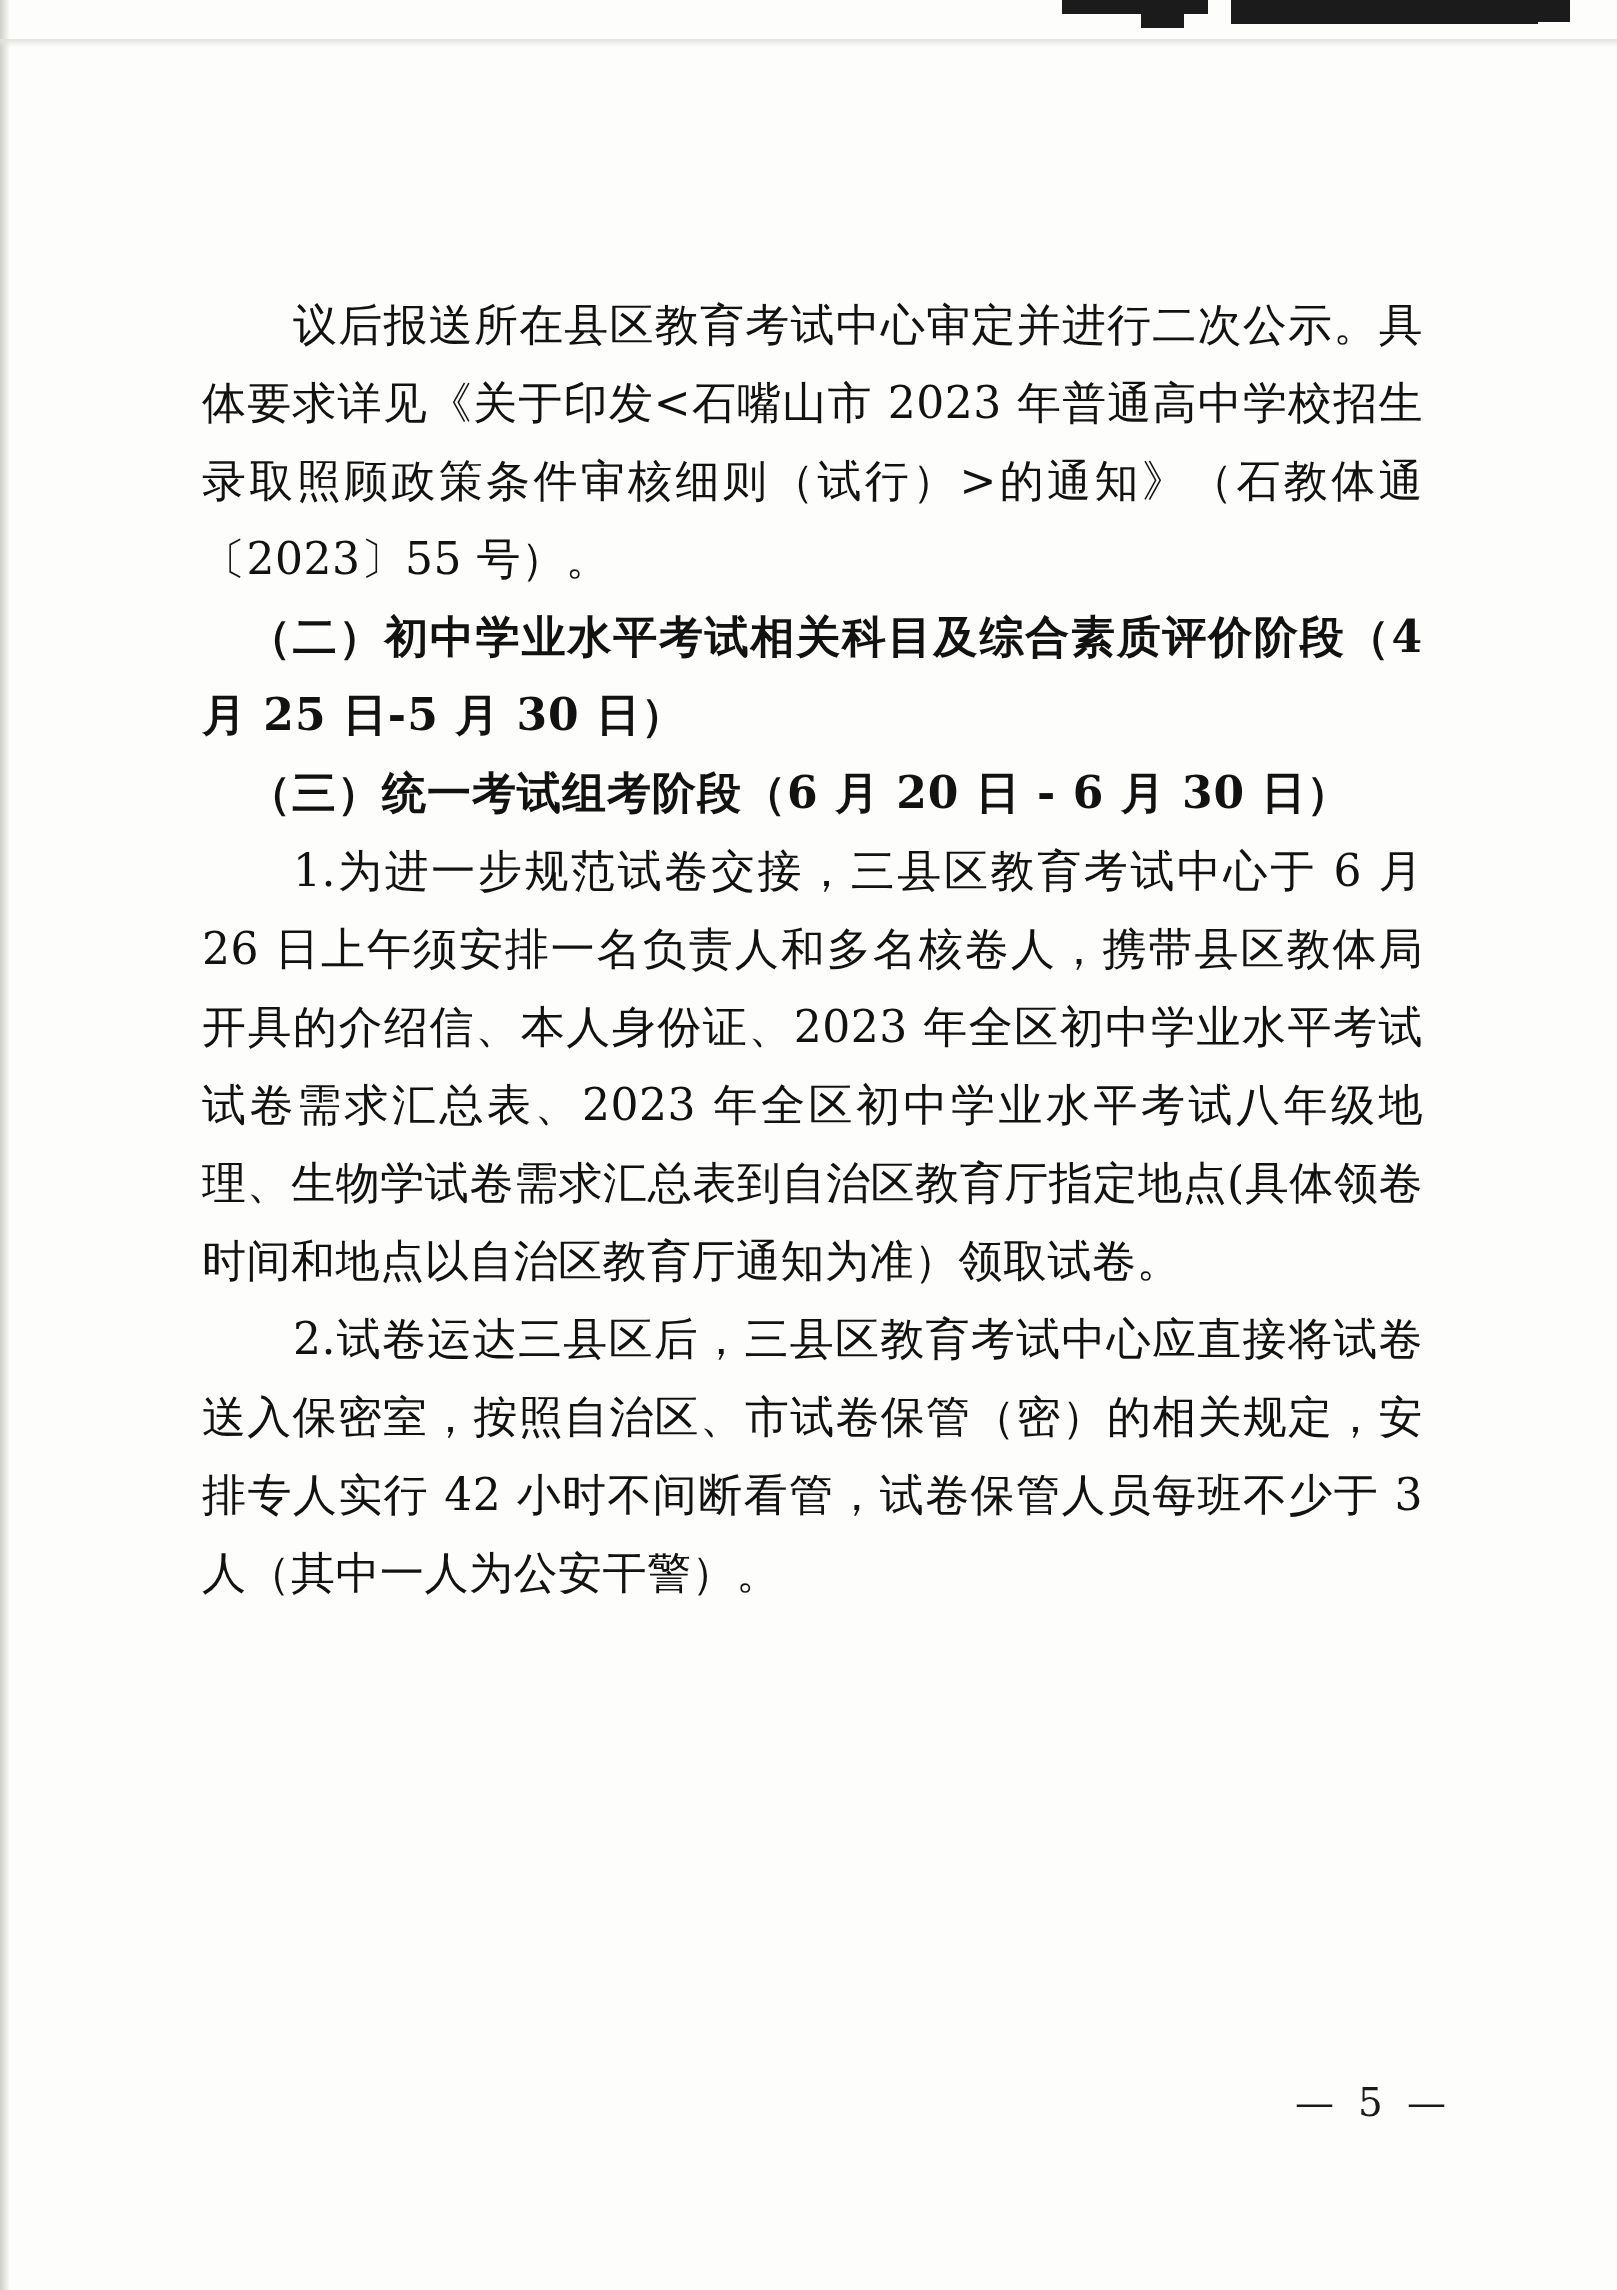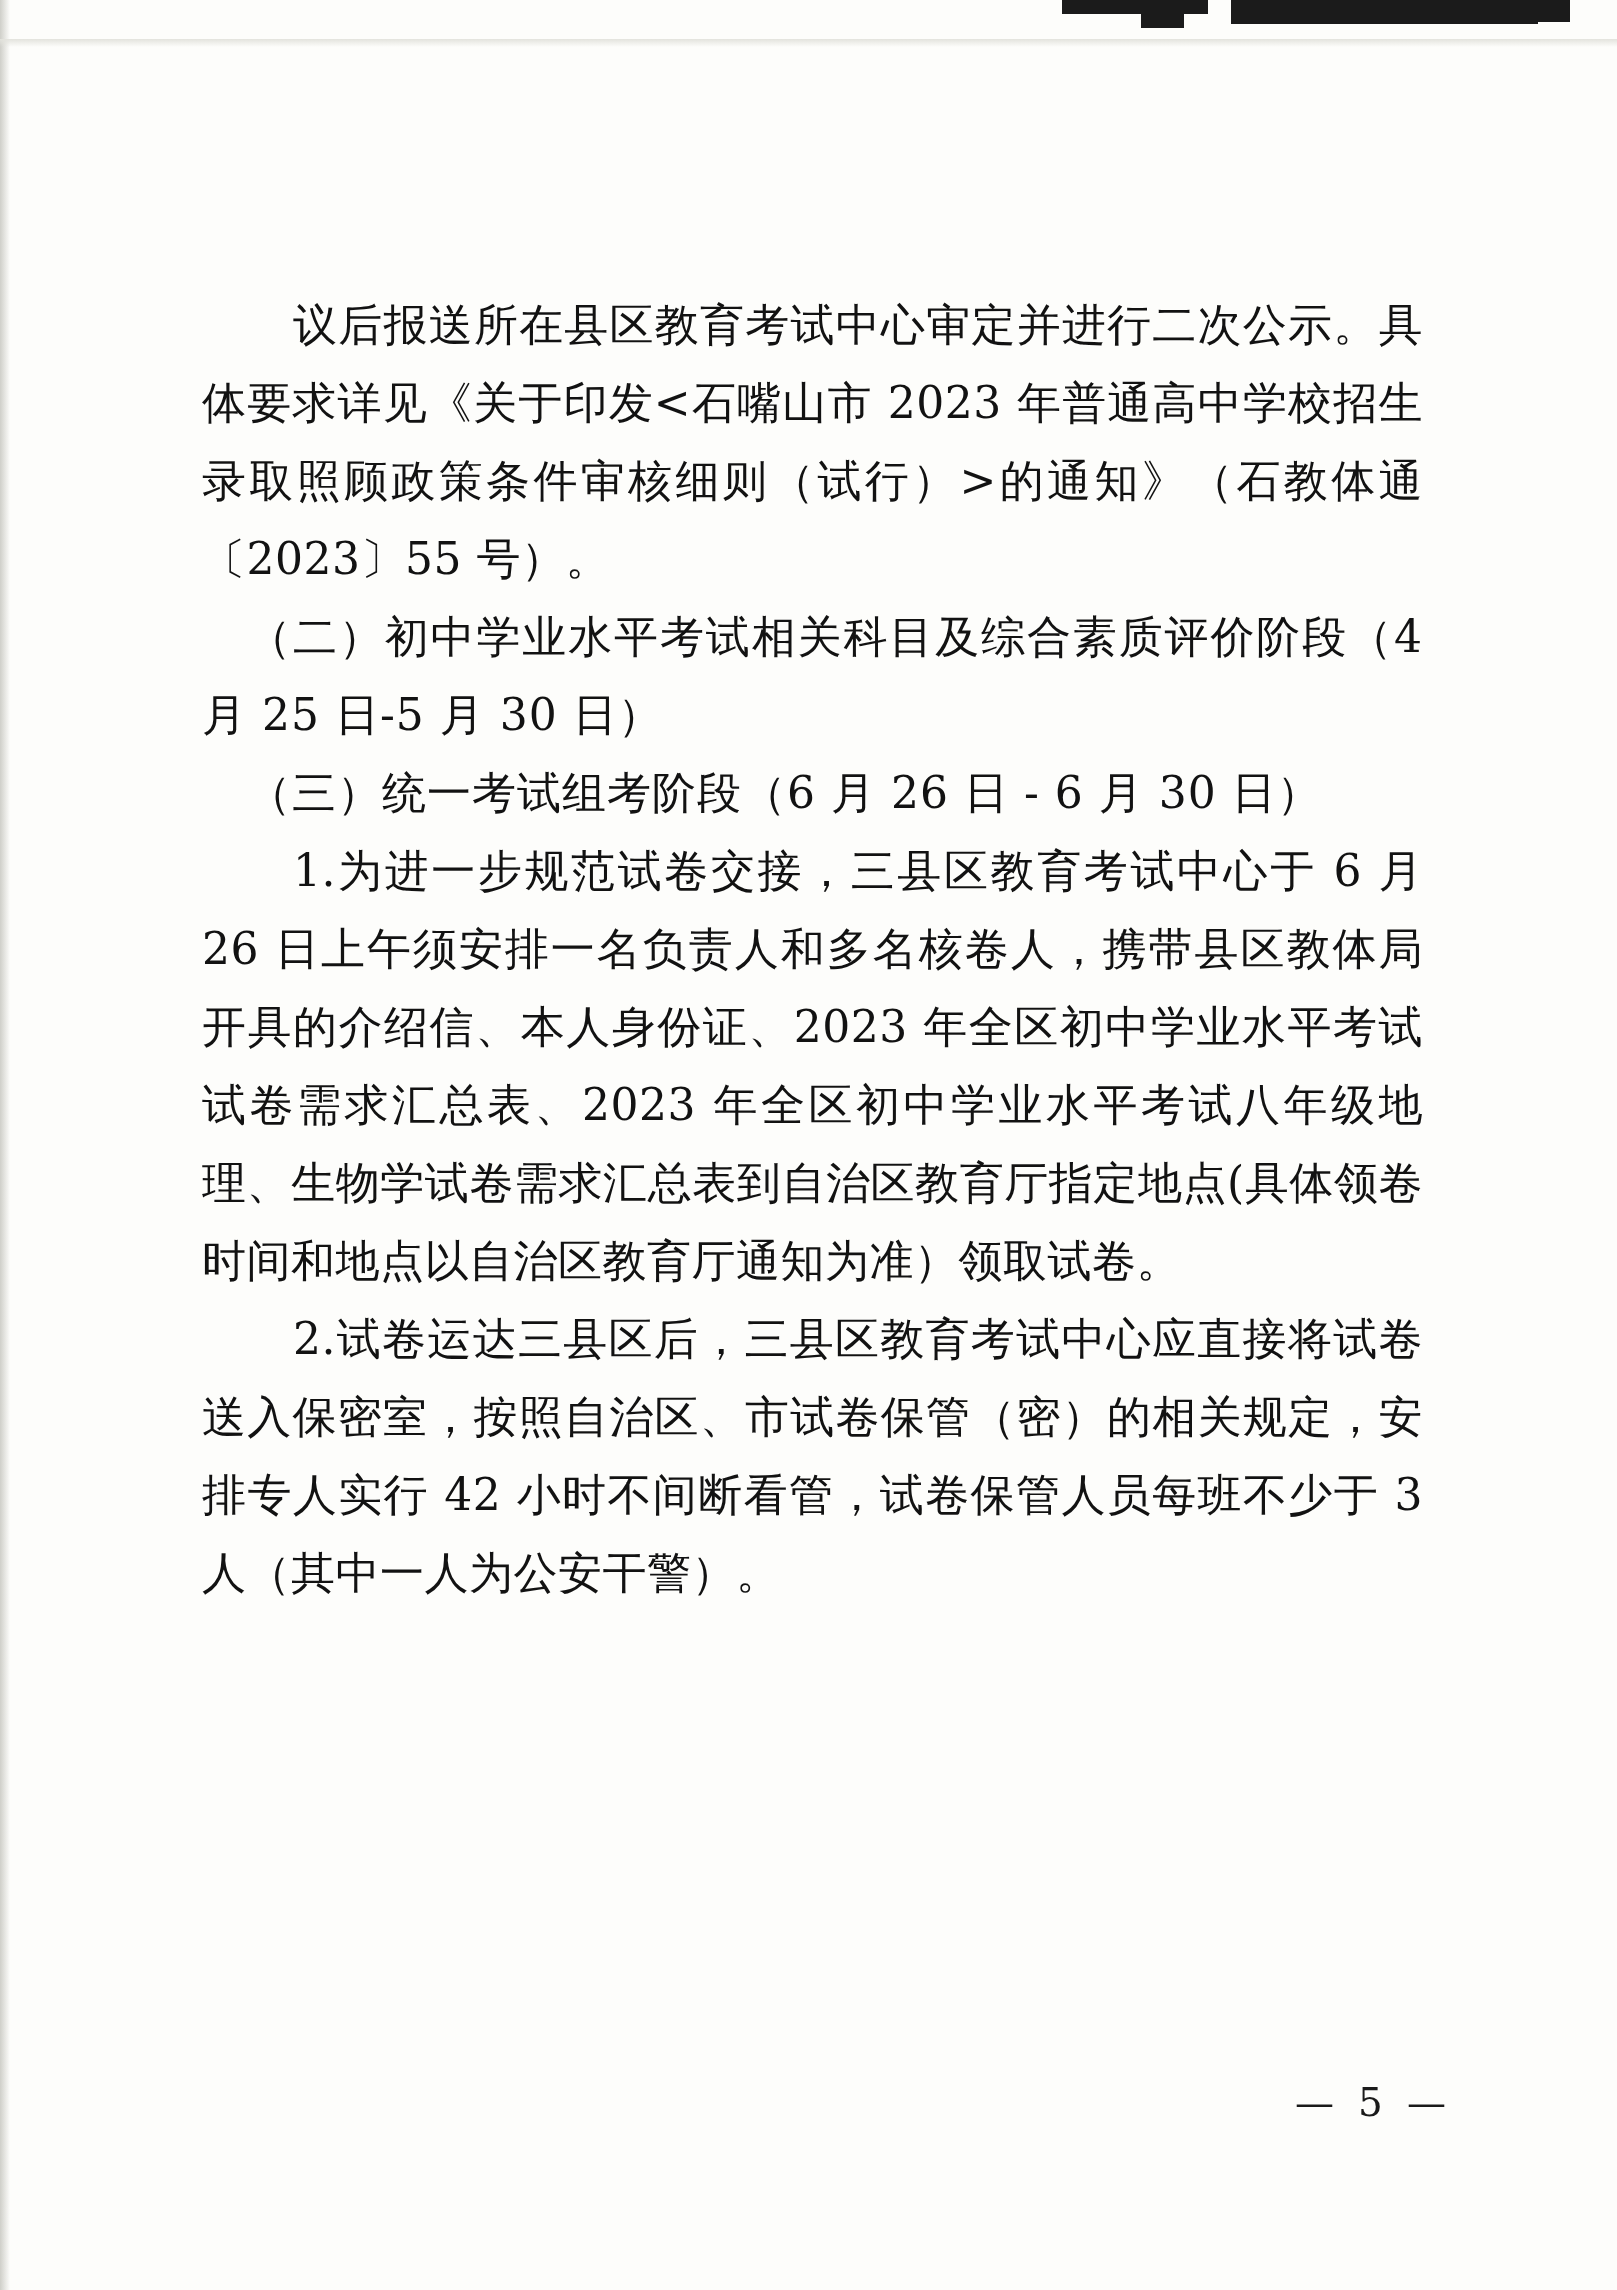--- a/index.html
+++ b/index.html
@@ -62,21 +62,21 @@
     text-align: justify;
     text-justify: inter-character;
   }
   p {
     margin: 0;
   }
   .p-indent {
     text-indent: 91px;
   }
   .p-heading {
-    font-weight: normal;
+    font-weight: bold;
     text-indent: 45px;
     letter-spacing: 1px;
   }
 
   .page-number {
     position: absolute;
     right: 193px;
     bottom: 165px;
     font-size: 39px;
     color: #1a1a1a;
@@ -93,21 +93,21 @@
     <div class="scan-mark mark-b"></div>
     <div class="scan-mark mark-c"></div>
     <div class="scan-mark mark-d"></div>
   </div>
   <div class="edge-left"></div>
   <div class="edge-top"></div>
 
   <div class="body-text">
     <p class="p-indent">议后报送所在县区教育考试中心审定并进行二次公示。具体要求详见《关于印发&lt;石嘴山市 2023 年普通高中学校招生录取照顾政策条件审核细则（试行）&gt;的通知》（石教体通〔2023〕55 号）。</p>
     <p class="p-heading">（二）初中学业水平考试相关科目及综合素质评价阶段（4 月 25 日-5 月 30 日）</p>
-    <p class="p-heading">（三）统一考试组考阶段（6 月 26 日 - 6 月 30 日）</p>
+    <p class="p-heading">（三）统一考试组考阶段（6 月 20 日 - 6 月 30 日）</p>
     <p class="p-indent">1.为进一步规范试卷交接，三县区教育考试中心于 6 月 26 日上午须安排一名负责人和多名核卷人，携带县区教体局开具的介绍信、本人身份证、2023 年全区初中学业水平考试试卷需求汇总表、2023 年全区初中学业水平考试八年级地理、生物学试卷需求汇总表到自治区教育厅指定地点(具体领卷时间和地点以自治区教育厅通知为准）领取试卷。</p>
     <p class="p-indent">2.试卷运达三县区后，三县区教育考试中心应直接将试卷送入保密室，按照自治区、市试卷保管（密）的相关规定，安排专人实行 42 小时不间断看管，试卷保管人员每班不少于 3 人（其中一人为公安干警）。</p>
   </div>
 
   <div class="page-number">— 5 —</div>
 
 </div>
 
 
 </body></html>

